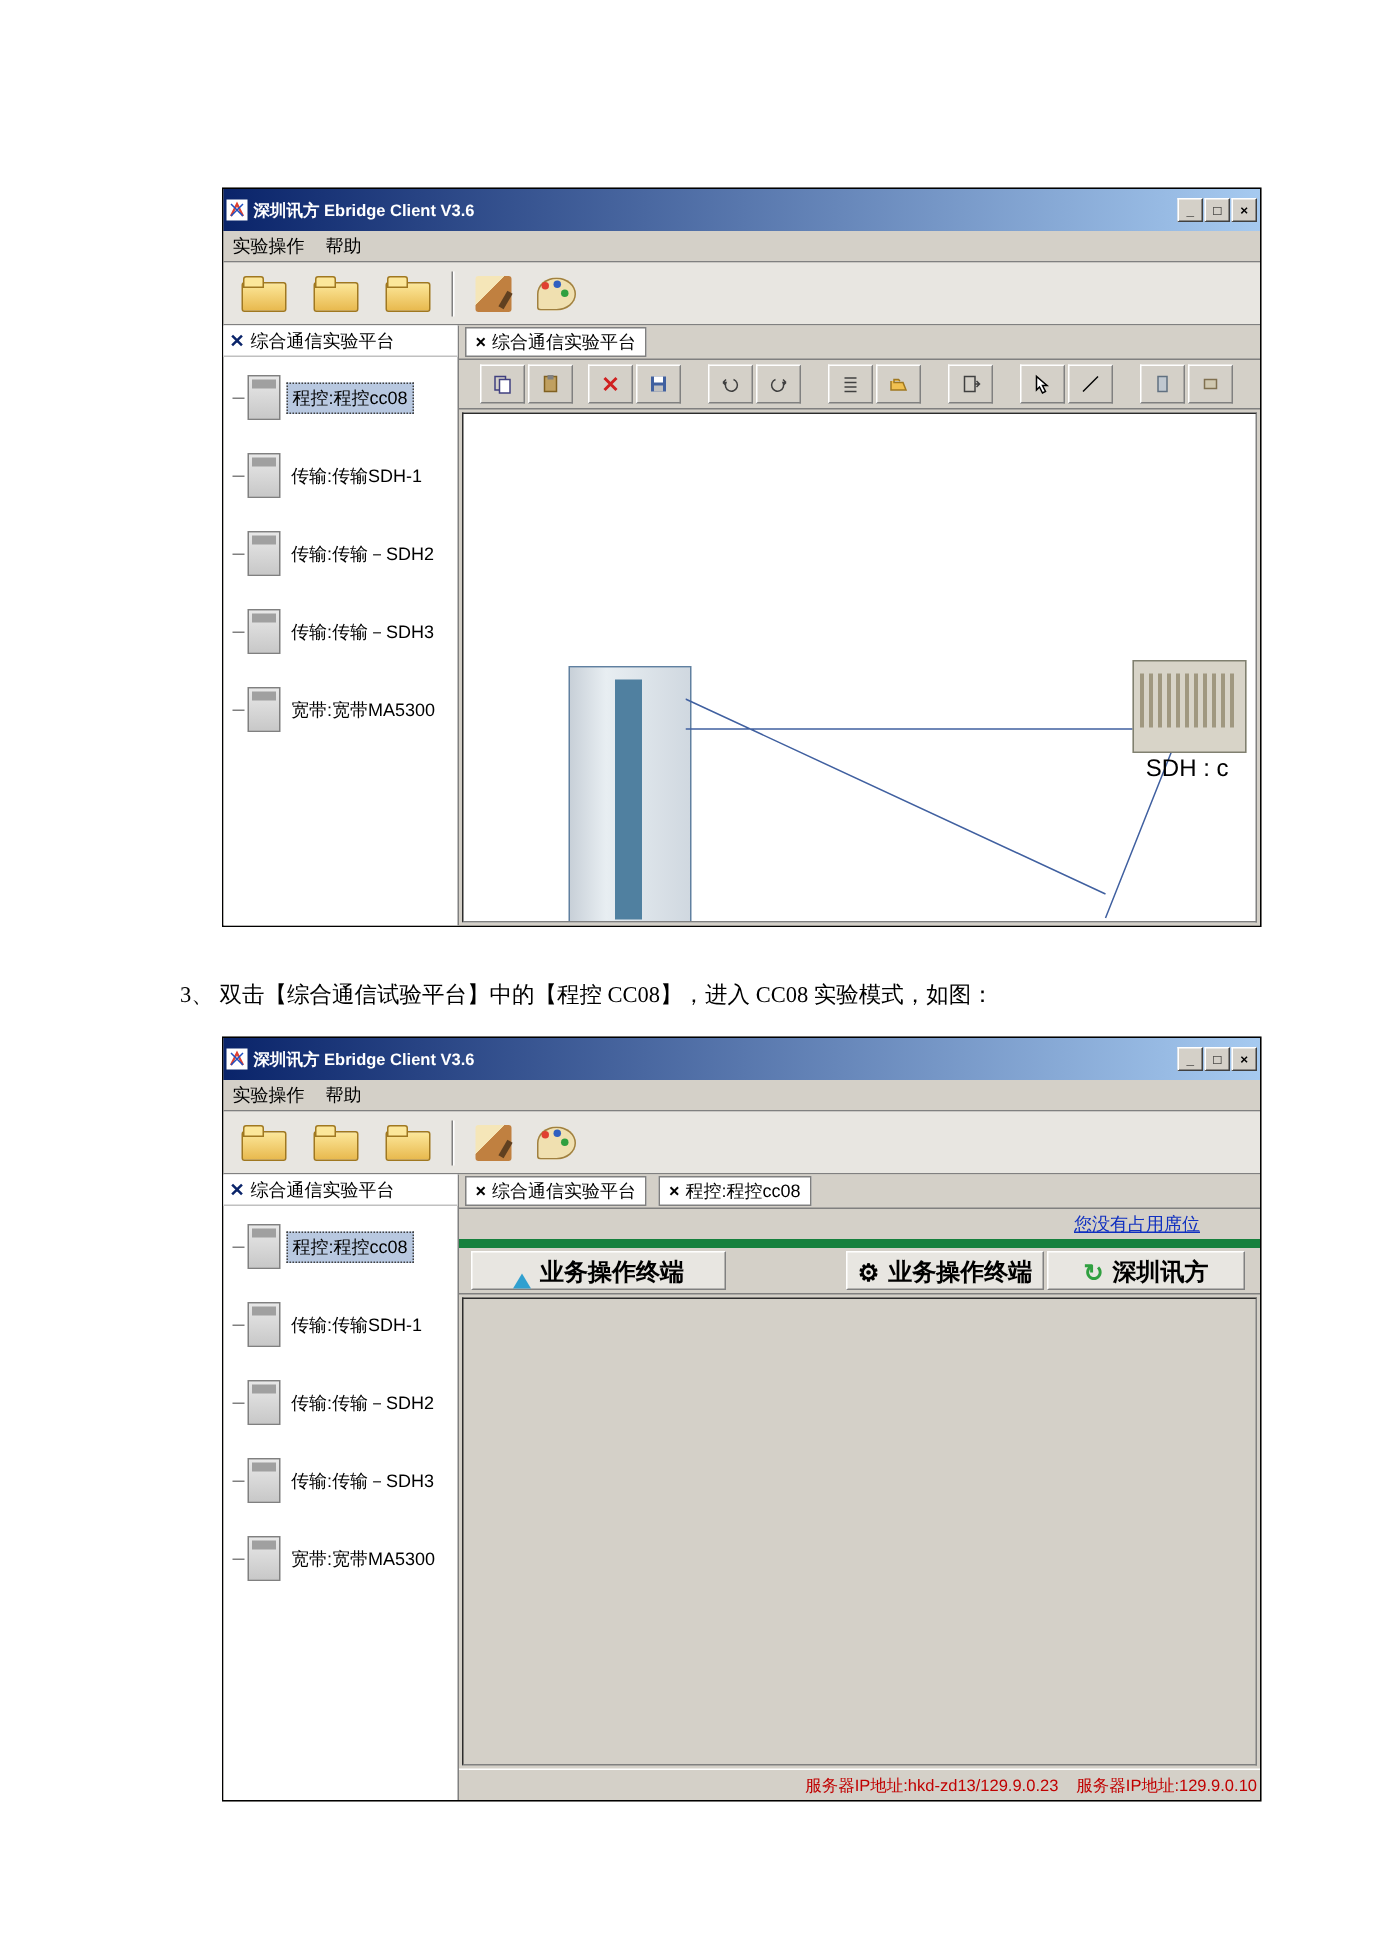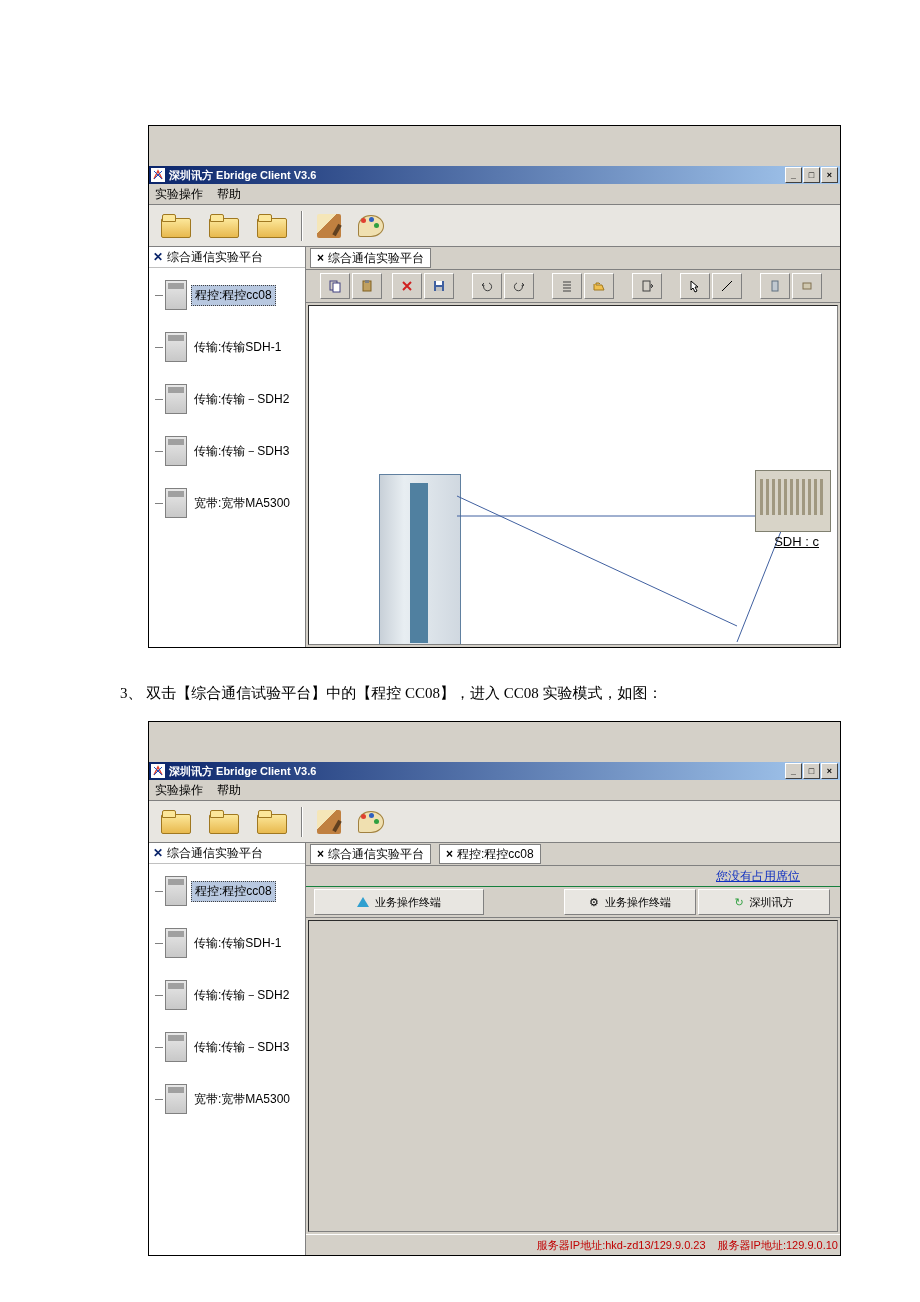--- a/index.html
+++ b/index.html
@@ -1,18 +1,18 @@
 <!DOCTYPE html>
 <html><head>
 <meta charset="utf-8">
 <style>
 body { margin:0; background:#fff; font-family:"Microsoft YaHei","SimSun",Tahoma,sans-serif; font-size:12px; color:#000; }
 .page { width:920px; margin:0 auto; padding:125px 0 100px 0; }
 .shot { width:691px; margin-left:148px; border:1px solid #000; background:#d4d0c8; }
-.titlebar { height:18px; background:linear-gradient(to right,#0a246a,#a6caf0); display:flex; align-items:center; padding:0 2px; color:#fff; font-size:11px; font-weight:bold;margin-top:40px; }
+.titlebar { height:28px; background:linear-gradient(to right,#0a246a,#a6caf0); display:flex; align-items:center; padding:0 2px; color:#fff; font-size:11px; font-weight:bold; }
 .title-icon { width:14px; height:14px; margin-right:4px; background:#fff; display:inline-flex; align-items:center; justify-content:center; }
 .title-icon svg { width:12px; height:12px; }
 .title-text { flex:1; }
 .winbtns { display:flex; gap:1px; }
 .winbtn { width:15px; height:14px; background:#d4d0c8; border:1px solid #fff; border-right-color:#404040; border-bottom-color:#404040; font-size:9px; display:flex; align-items:center; justify-content:center; color:#000; font-family:Arial; }
 .menubar { height:20px; background:#d4d0c8; display:flex; align-items:center; padding:0 6px; gap:14px; font-size:12px; border-bottom:1px solid #808080; }
 .toolbar { height:37px; background:#e8e6e1; display:flex; align-items:center; padding:2px 4px; gap:4px; border-bottom:1px solid #808080; }
 .tbtn { width:36px; height:32px; background:#e8e6e1; display:flex; align-items:center; justify-content:center; border:1px solid transparent; }
 .tbtn.big { width:42px; }
 .folder { width:28px; height:24px; position:relative; }
@@ -46,31 +46,31 @@
 .sbtn svg { width:14px; height:14px; }
 .ssep { width:6px; }
 
 .canvas { position:relative; background:#fff; border:1px inset #808080; margin:2px; overflow:hidden; }
 .shot1 .canvas { height:338px; }
 
 .cabinet { position:absolute; left:70px; bottom:-10px; width:80px; height:178px; background:linear-gradient(90deg,#c8d0d8,#e8eef2 30%,#d0d8e0); border:1px solid #6080a0; }
 .cabinet::before { content:""; position:absolute; left:30px; top:8px; width:18px; height:160px; background:#5080a0; }
 .sdh-rack { position:absolute; right:6px; top:164px; width:74px; height:60px; background:#d8d4c8; border:1px solid #808070; }
 .sdh-rack::after { content:""; position:absolute; left:4px; top:8px; right:4px; height:36px; background:repeating-linear-gradient(90deg,#a09880 0 3px,#d8d4c8 3px 6px); }
-.sdh-label { position:absolute; right:18px; top:228px; font-size:13px;text-decoration:underline; }
+.sdh-label { position:absolute; right:18px; top:228px; font-size:16px; }
 .wire { position:absolute; stroke:#4060a0; stroke-width:1; fill:none; }
 
 .instr { margin:36px 0 18px 120px; font-size:15px; font-family:"SimSun"; }
 
 .shot2 .body-row { }
 .shot2 .main2 { flex:1; background:#d4d0c8; }
-.topbar2 { height:20px; background:#d4d0c8; border-bottom:1px solid #15803d; display:flex; }
+.topbar2 { height:20px; background:#d4d0c8; border-bottom:6px solid #15803d; display:flex; }
 .link-right { margin-left:auto; color:#1030c0; text-decoration:underline; padding:2px 40px 0 0; font-size:12px; }
 .btnrow { height:30px; display:flex; align-items:center; padding:0 8px; gap:0; border-bottom:1px solid #808080; }
-.actbtn { width:168px; height:24px; background:#e8e6e1; border:1px solid #fff; border-right-color:#808080; border-bottom-color:#808080; display:flex; align-items:center; justify-content:center; gap:6px; font-size:11px; margin-right:2px; }
+.actbtn { width:168px; height:24px; background:#e8e6e1; border:1px solid #fff; border-right-color:#808080; border-bottom-color:#808080; display:flex; align-items:flex-end; justify-content:center; gap:6px; font-size:16px; margin-right:2px;font-weight:bold; }
 .actbtn.small { width:130px; }
 .tri { width:0; height:0; border-left:6px solid transparent; border-right:6px solid transparent; border-bottom:10px solid; }
 .empty { background:#d4d0c8; border:1px inset #808080; margin:2px; height:310px; }
 .status { height:20px; background:#d4d0c8; border-top:1px solid #fff; display:flex; align-items:center; font-size:11px; color:#c00000; }
 .status .s1 { margin-left:auto; padding-right:12px; }
 .status .s2 { padding-right:2px; }
 </style>
 </head>
 <body>
 

